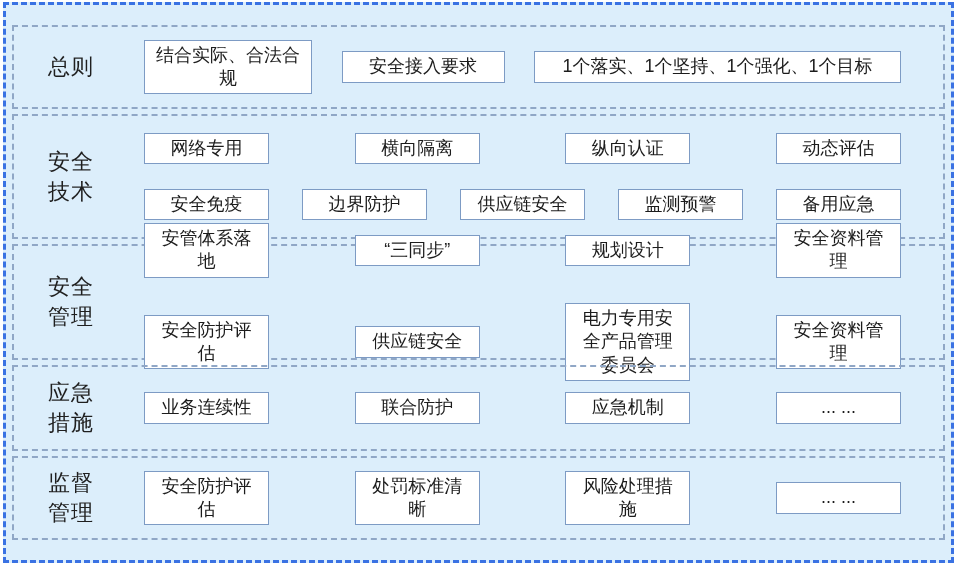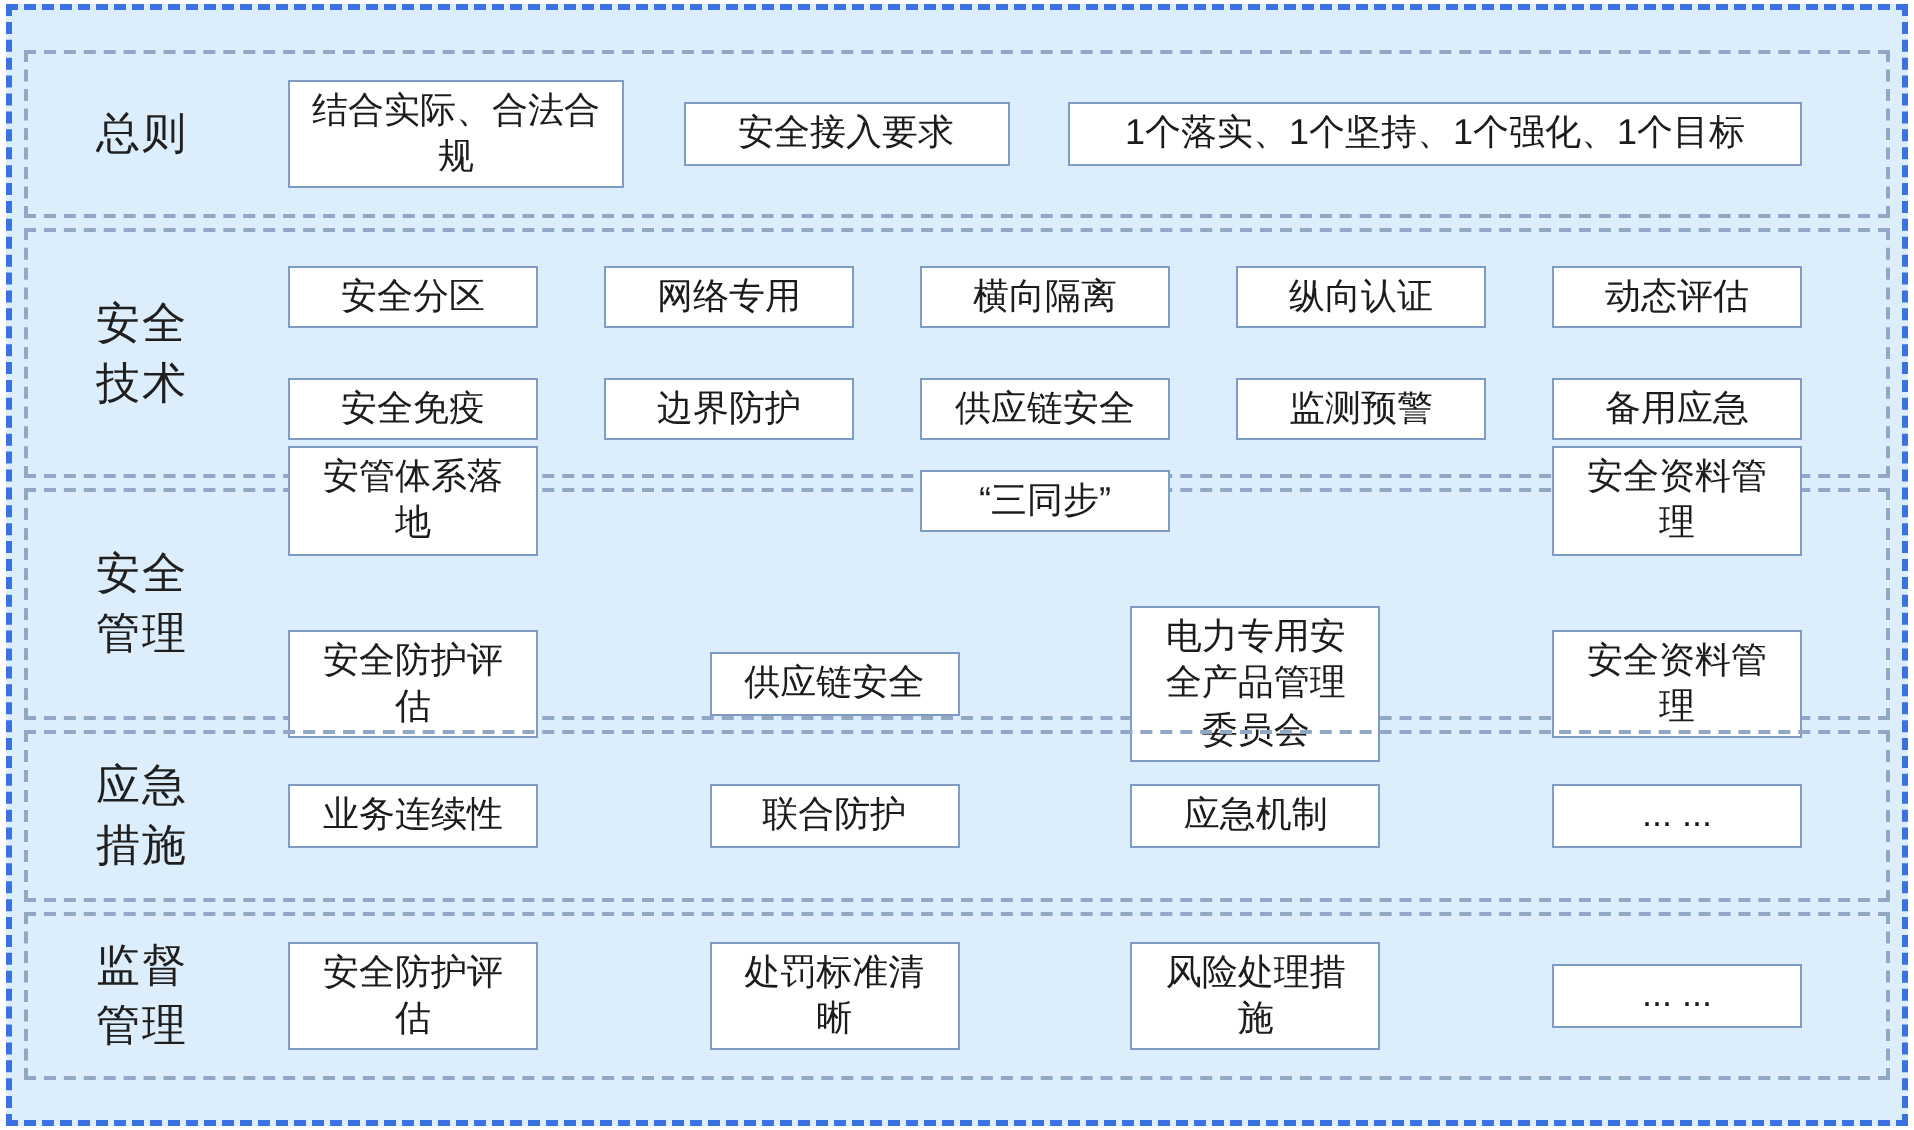--- a/index.html
+++ b/index.html
@@ -91,21 +91,20 @@
             <div class="box">安全接入要求</div>
             <div class="box">1个落实、1个坚持、1个强化、1个目标</div>
           </div>
         </div>
       </div>
       <div class="section sec-1">
         <div class="section-label">安全
 技术</div>
         <div class="section-content">
           <div class="row">
-            <div class="box">安全分区</div>
             <div class="box">网络专用</div>
             <div class="box">横向隔离</div>
             <div class="box">纵向认证</div>
             <div class="box">动态评估</div>
           </div>
           <div class="row">
             <div class="box">安全免疫</div>
             <div class="box">边界防护</div>
             <div class="box">供应链安全</div>
             <div class="box">监测预警</div>
@@ -113,20 +112,21 @@
           </div>
         </div>
       </div>
       <div class="section sec-2">
         <div class="section-label">安全
 管理</div>
         <div class="section-content">
           <div class="row">
             <div class="box">安管体系落地</div>
             <div class="box">“三同步”</div>
+            <div class="box">规划设计</div>
             <div class="box">安全资料管理</div>
           </div>
           <div class="row">
             <div class="box">安全防护评估</div>
             <div class="box">供应链安全</div>
             <div class="box">电力专用安全产品管理委员会</div>
             <div class="box">安全资料管理</div>
           </div>
         </div>
       </div>

